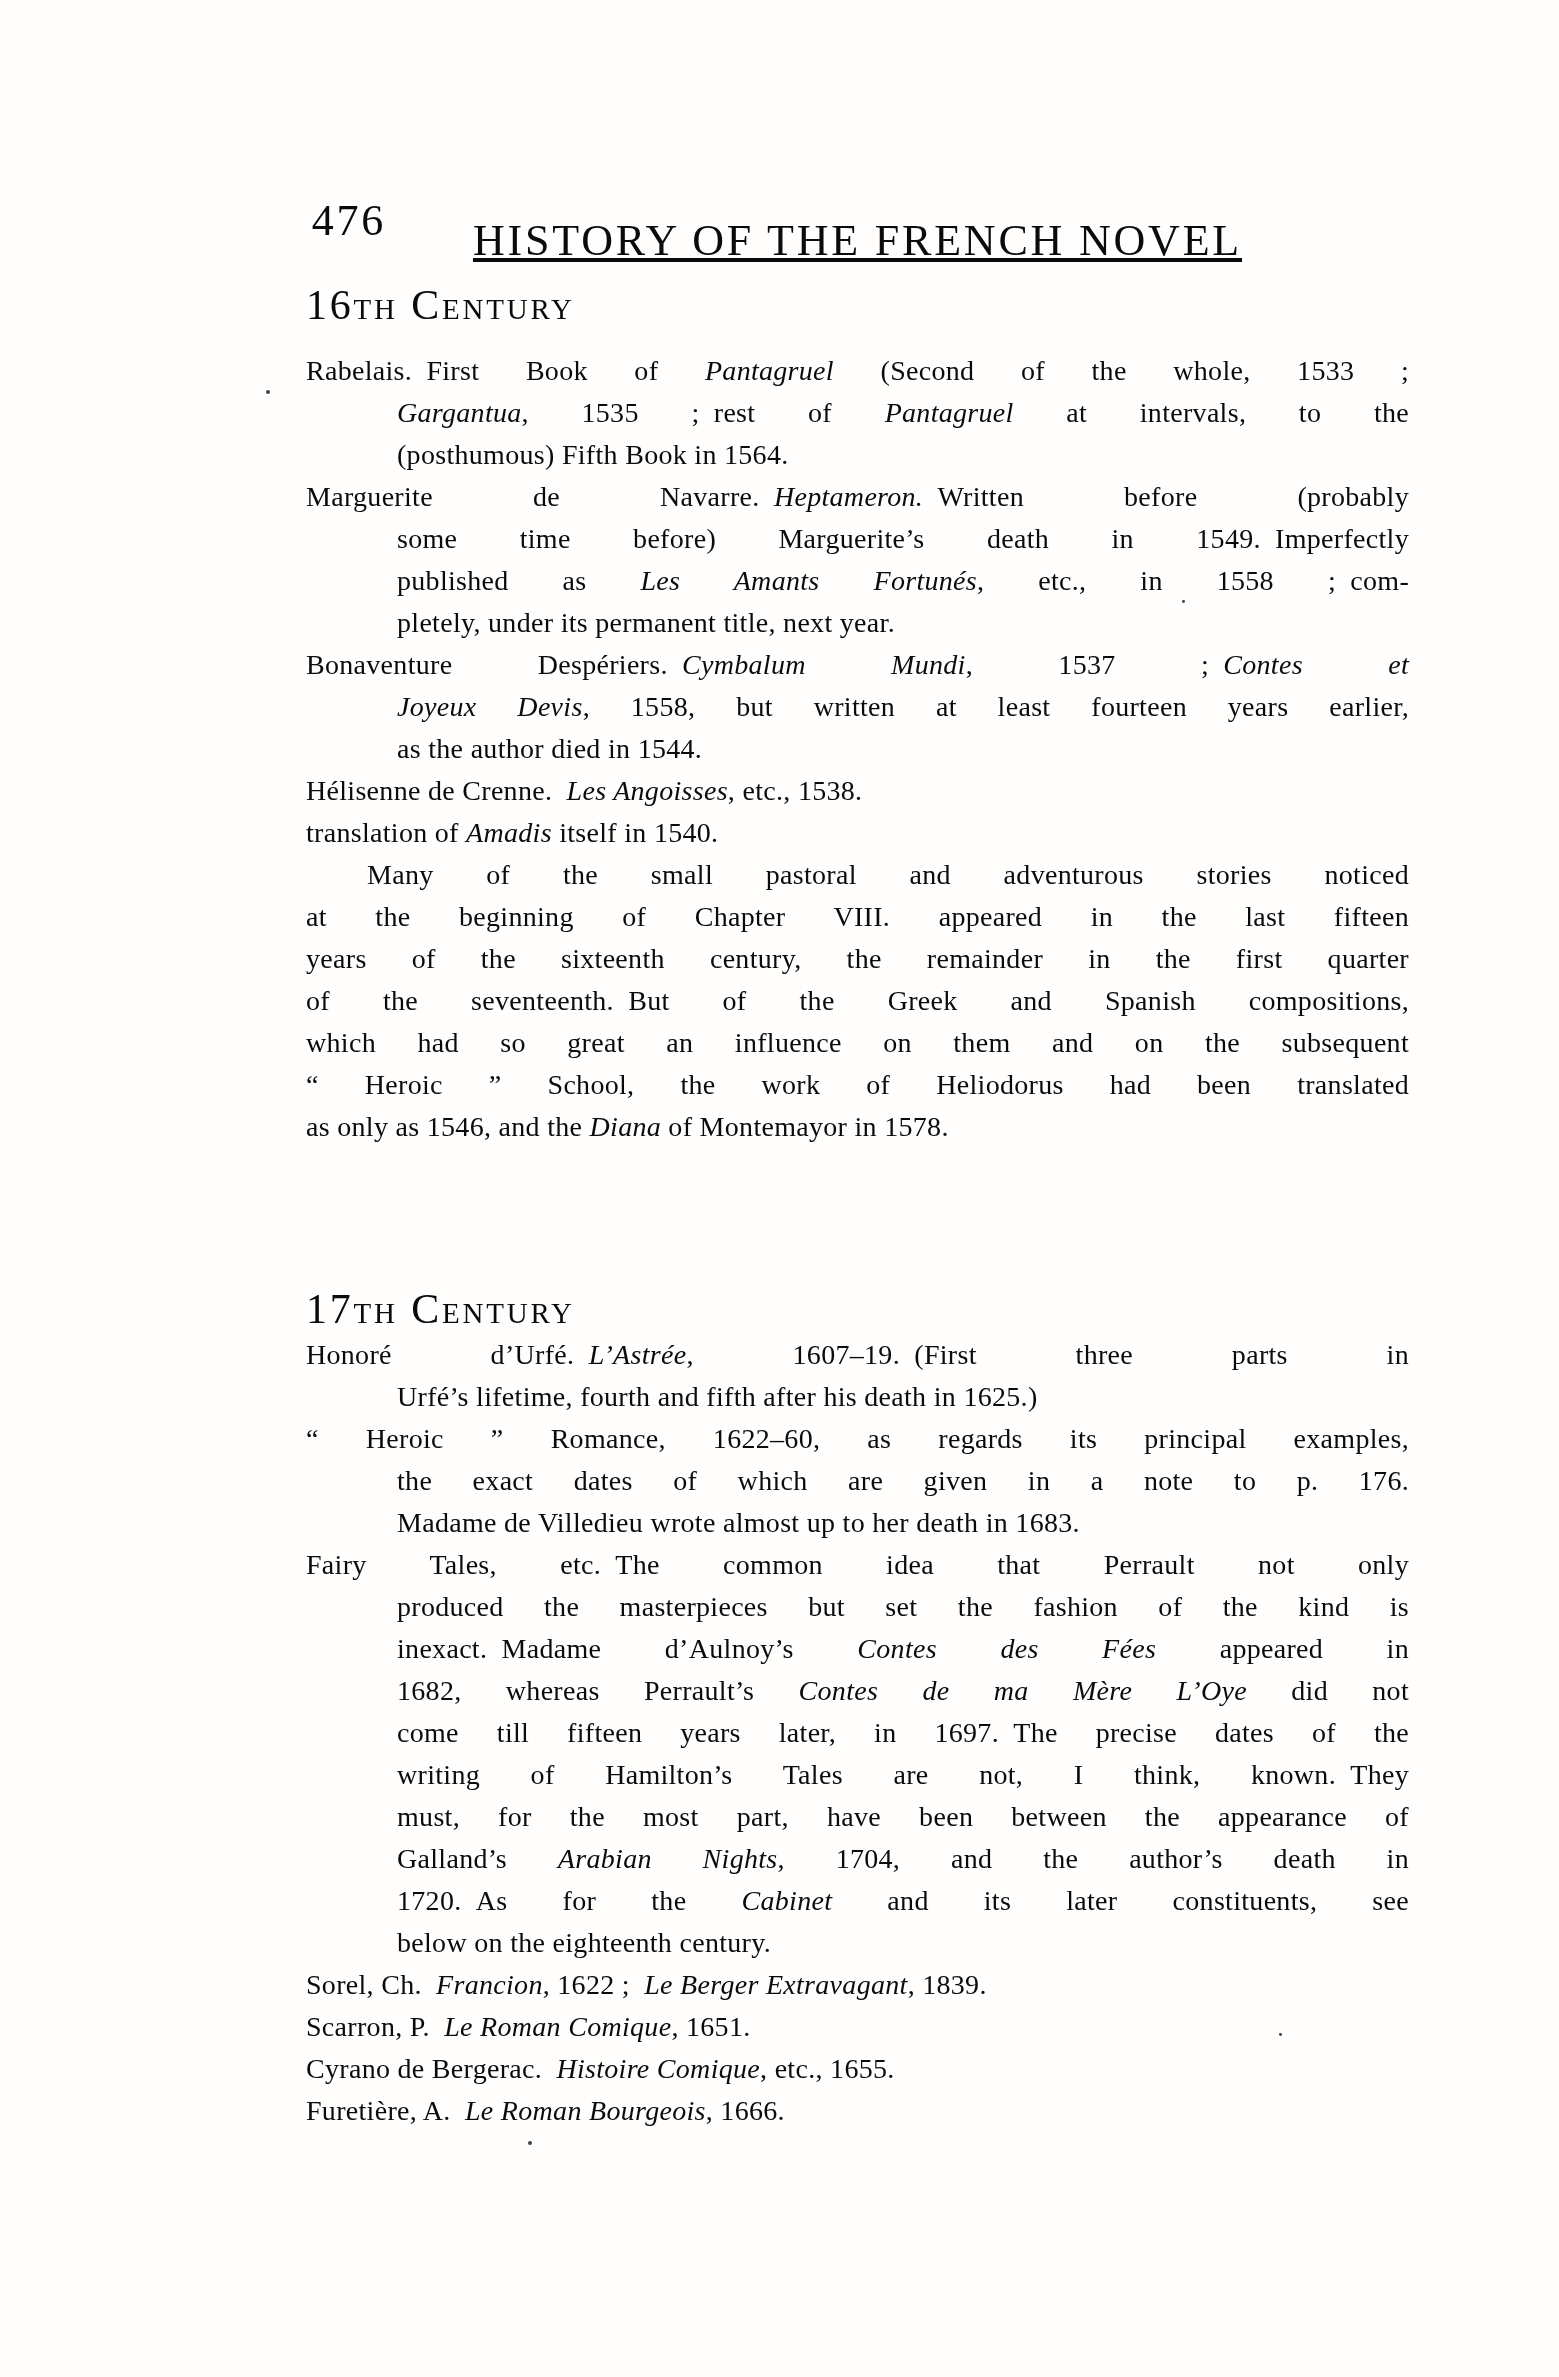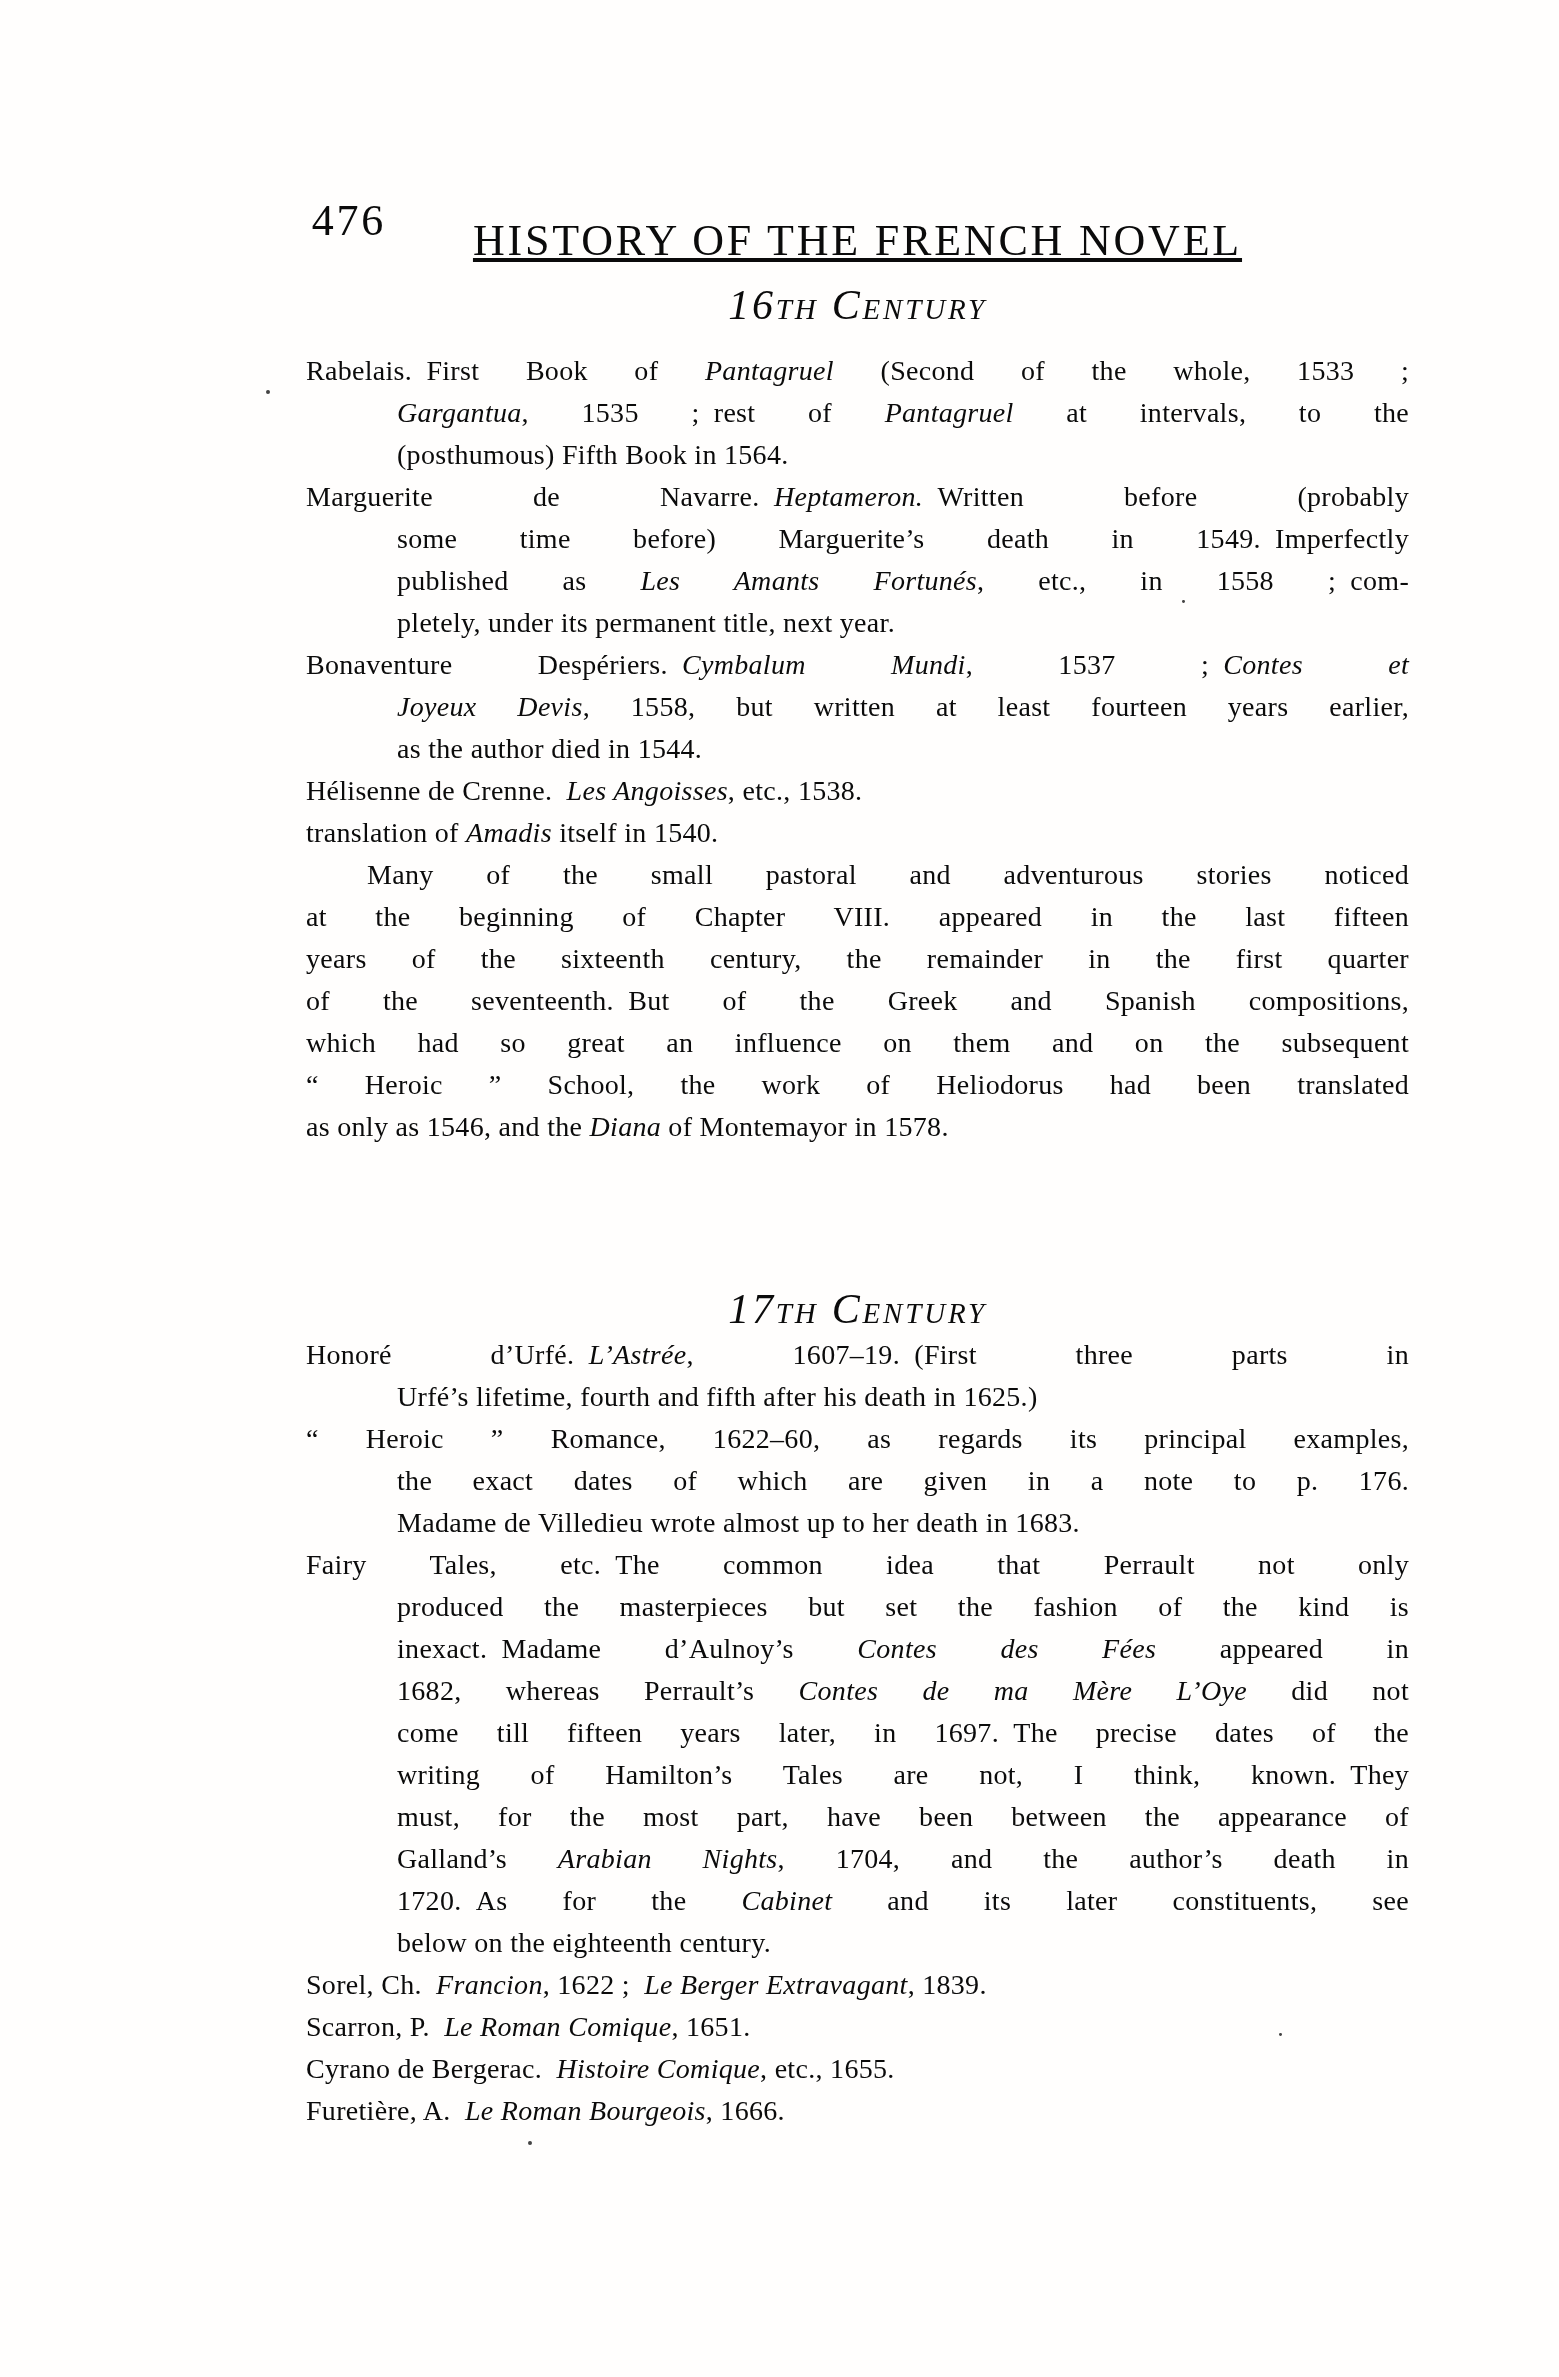--- a/index.html
+++ b/index.html
@@ -25,26 +25,24 @@
   }
   .page-number {
     position: absolute; left: 5.7px; top: 0;
   }
   .running-title {
     display: block; text-align: center; margin-top: 20px;
   }
   
   .section-heading {
     position: absolute; left: 306px; width: 1103px;
-    text-align: center;
     font-variant: small-caps;
     font-size: 42px; line-height: 42px;
     letter-spacing: 2.8px;
     white-space: nowrap;
-    font-style: italic;
   }
   .heading-16 { top: 284px; }
   .heading-17 { top: 1275px; margin-top: 13px; }
   
   .body-block {
     position: absolute; left: 306px; width: 1103px;
     font-size: 28px; line-height: 42px;
     letter-spacing: 0.3px;
   }
   .block-16 { top: 350px; }

